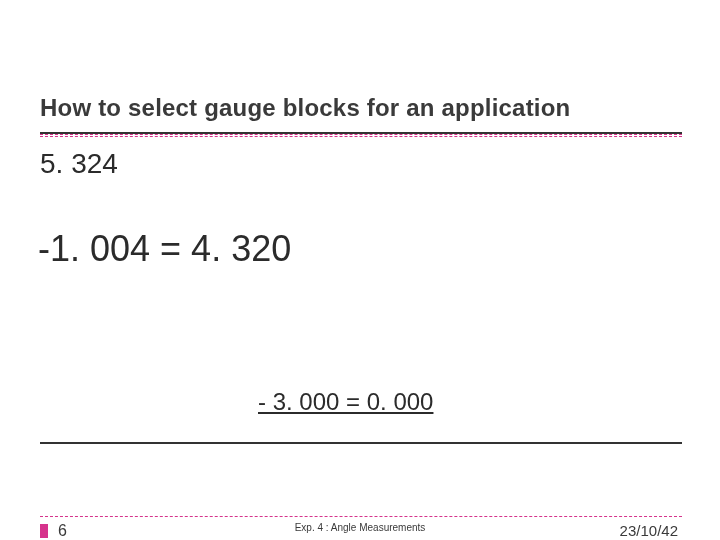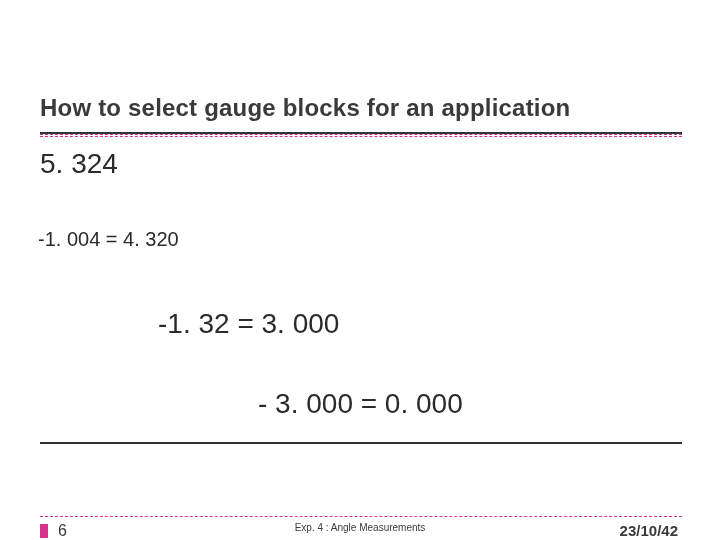--- a/index.html
+++ b/index.html
@@ -52,36 +52,37 @@
     left: 40px;
     top: 108px;
     font-size: 28px;
     color: #2b2b2b;
     text-align: right;
   }
   .line2 {
     position: absolute;
     left: 38px;
     top: 188px;
-    font-size: 20px;
+    font-size: 36px;
     color: #2b2b2b;
   }
   .line3 {
     position: absolute;
     left: 158px;
     top: 268px;
     font-size: 28px;
     color: #2b2b2b;
   }
   .line4 {
     position: absolute;
     left: 258px;
     top: 348px;
-    font-size: 28px;
+    font-size: 24px;
     color: #2b2b2b;
+    text-decoration: underline;
   }
 
   .bottom-rule {
     position: absolute;
     left: 40px;
     top: 402px;
     width: 642px;
     height: 0;
     border-top: 2px solid #333333;
   }
@@ -117,34 +118,32 @@
     text-align: center;
     font-size: 10px;
     color: #3a3a3a;
   }
   .footer-right {
     position: absolute;
     right: 42px;
     top: 482px;
     font-size: 15px;
     color: #3a3a3a;
-    font-weight: bold;
   }
 </style>
 </head>
 <body>
 
 <div class="slide">
 
   <div class="title">How to select gauge blocks for an application</div>
   <div class="title-underline"></div>
 
   <div class="line1">5. 324</div>
   <div class="line2">-1. 004 = 4. 320</div>
-  <div class="line3">-1. 32 = 3. 000</div>
   <div class="line4">- 3. 000  = 0. 000</div>
 
   <div class="bottom-rule"></div>
 
   <div class="footer-dashed"></div>
   <div class="footer-marker"></div>
   <div class="page-number">6</div>
   <div class="footer-center">Exp. 4 : Angle Measurements</div>
   <div class="footer-right">23/10/42</div>
 

